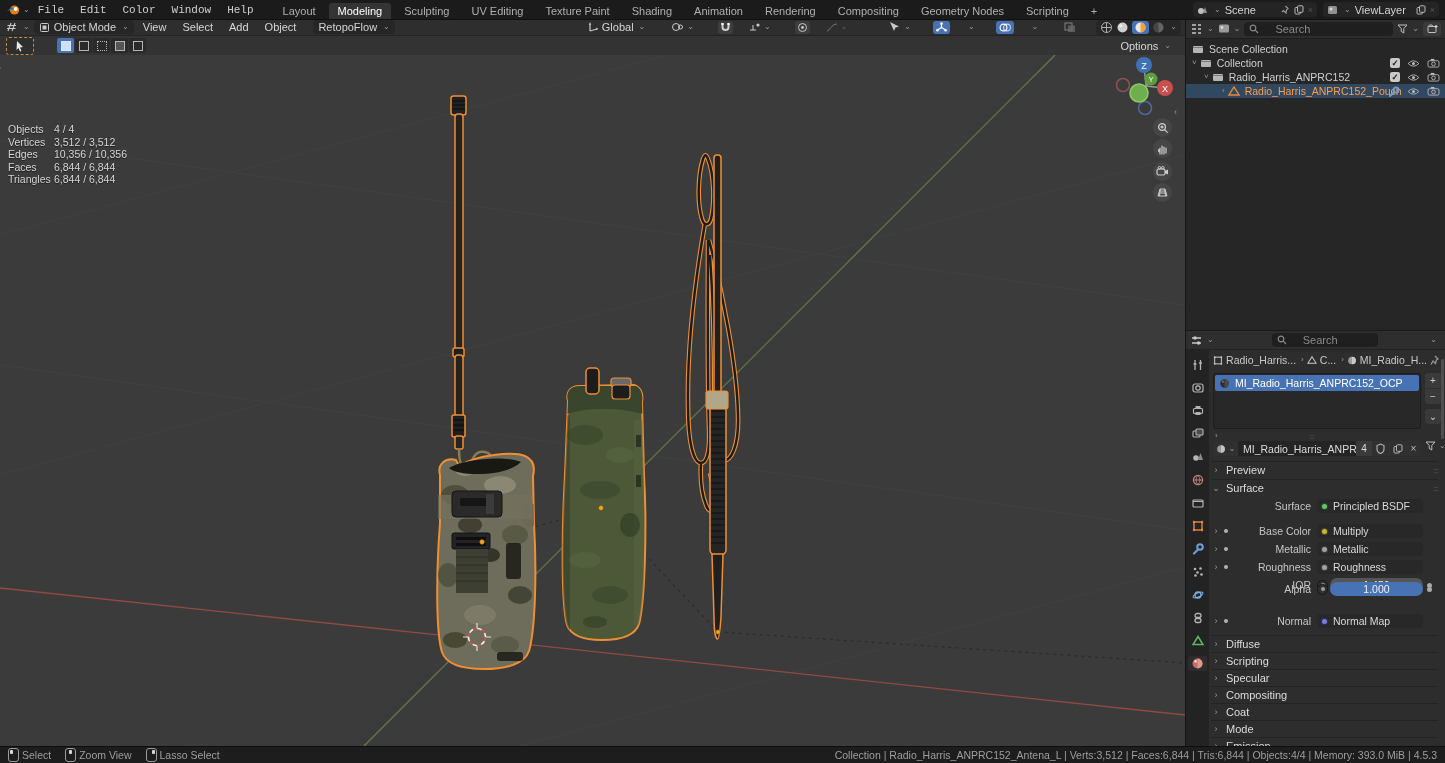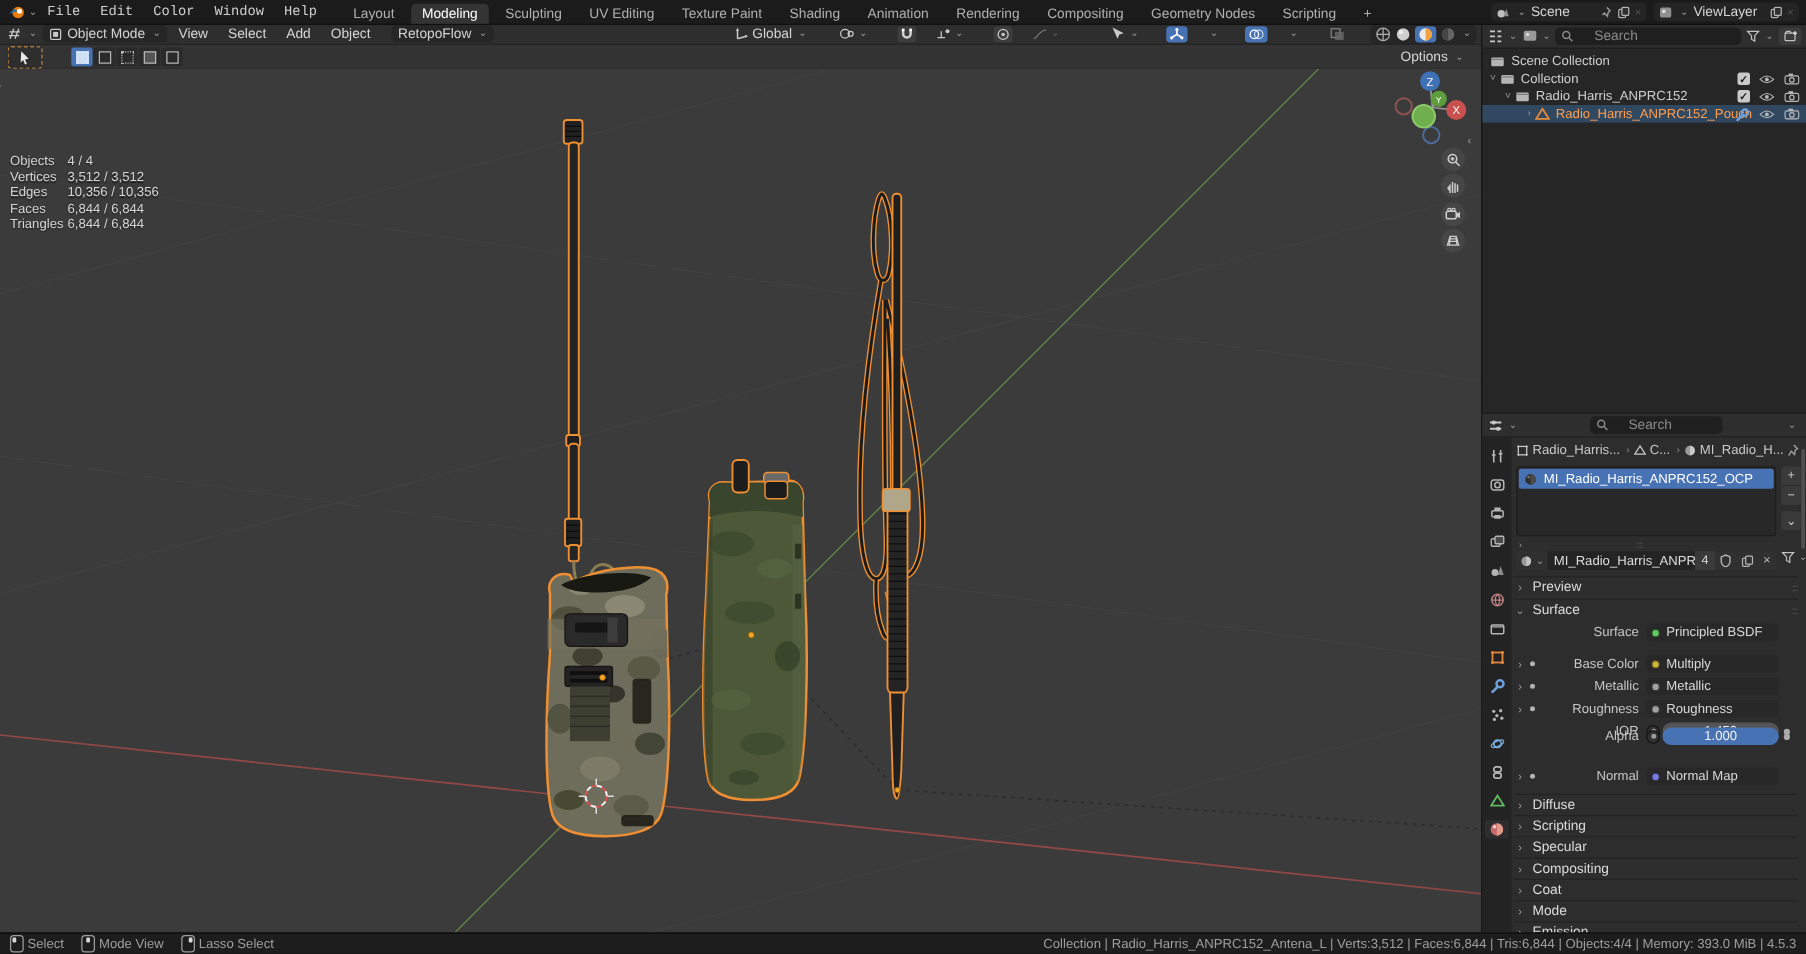--- a/index.html
+++ b/index.html
@@ -930,21 +930,21 @@
   <span class="hint">
     <span class="mouse m0">
         <i></i>
       </span>
     <span>Select</span>
   </span>
   <span class="hint">
     <span class="mouse m1">
         <i></i>
       </span>
-    <span>Mode View</span>
+    <span>Zoom View</span>
   </span>
   <span class="hint">
     <span class="mouse m2">
         <i></i>
       </span>
     <span>Lasso Select</span>
   </span>
   <span style="margin-left:auto">Collection | Radio_Harris_ANPRC152_Antena_L | Verts:3,512 | Faces:6,844 | Tris:6,844 | Objects:4/4 | Memory: 393.0 MiB | 4.5.3</span>
 </div>
 

